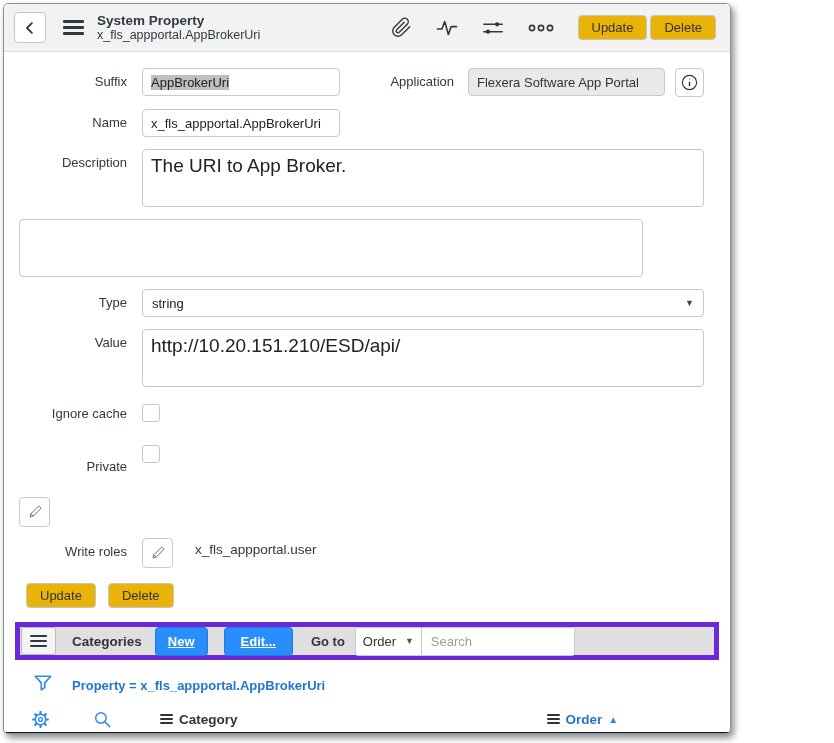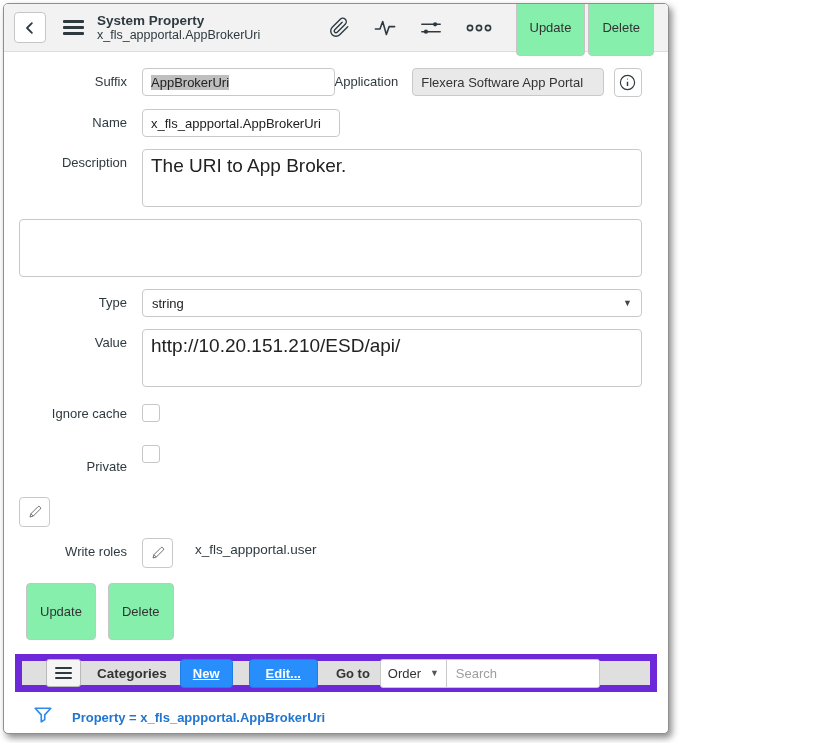--- a/index.html
+++ b/index.html
@@ -1,35 +1,35 @@
 <!DOCTYPE html>
 <html><head>
 <meta charset="utf-8">
 <style>
   * { box-sizing: border-box; margin: 0; padding: 0; }
   html,body { width:834px; height:743px; background:#fff; font-family:"Liberation Sans",sans-serif; }
   .window{
-    position:absolute; left:3px; top:3px; width:666px; height:731px;
+    position:absolute; left:3px; top:3px; width:728px; height:731px;
     background:#fff; border:1px solid #8f8f8f; border-radius:5px;
     box-shadow:3px 4px 7px rgba(0,0,0,.45); overflow:hidden;
   }
   
   .hdr{ height:48px; background:#f2f2f2; display:flex; align-items:center;
         padding:0 14px 0 10px; border-bottom:1px solid #ddd; }
   .back-btn{ width:32px; height:31px; background:#fff; border:1px solid #c6c6c6;
         border-radius:4px; display:flex; align-items:center; justify-content:center; cursor:pointer; }
   .burger{ margin-left:17px; display:flex; flex-direction:column; gap:3px; cursor:pointer; }
   .burger i{ display:block; width:21px; height:3.2px; background:#2e3a40; border-radius:1px; }
   .title-block{ margin-left:13px; line-height:1.15; }
   .title{ font-size:13.5px; font-weight:700; color:#2e3a40; }
   .subtitle{ font-size:12.5px; color:#2e3a40; }
   .hdr-right{ margin-left:auto; display:flex; align-items:center; gap:24px; }
   .hdr-icon{ color:#2e3a40; display:flex; cursor:pointer; }
-  .btn{ background:#86efac; border:1px solid #c5c5c5; border-radius:4px;
-        font-size:13px; color:#333; padding:20px 13px; cursor:pointer;
+  .btn{ background:#eab308; border:1px solid #c5c5c5; border-radius:4px;
+        font-size:13px; color:#333; padding:4px 13px; cursor:pointer;
         font-family:"Liberation Sans",sans-serif; }
   .hdr .btn+.btn{ margin-left:-10px; }
   .hdr .btns{ display:flex; gap:13px; }
   
   .form{ padding-top:16px; }
   .frow{ display:flex; align-items:flex-start; margin:0 26px 12px 0; }
   .flabel{ width:123px; flex:none; text-align:right; font-size:13px; color:#2e3a40; padding-top:6px; }
   .ctl{ margin-left:15px; }
   .input{ height:28px; border:1px solid #c9c9c9; border-radius:4px; background:#fff;
           font-size:13px; color:#222; padding:0 8px; display:flex; align-items:center; }
@@ -46,22 +46,22 @@
           font-size:13px; color:#222; padding:0 9px; display:flex; align-items:center; cursor:pointer; }
   .select .caret{ margin-left:auto; font-size:9px; color:#444; }
   .checkbox{ width:18px; height:18px; border:1px solid #c6c6c6; border-radius:3px; background:#fff;
           margin-top:3px; cursor:pointer; }
   .row-tight{ margin-bottom:23px; }
   .pencil-btn{ width:31px; height:30px; background:#fff; border:1px solid #c9c9c9; border-radius:4px;
           display:flex; align-items:center; justify-content:center; cursor:pointer; }
   .roles-val{ font-size:13.5px; color:#2e3a40; margin-left:22px; padding-top:4px; }
   .form-btns{ margin:15px 0 14px 22px; display:flex; gap:12px; }
   
-  .rl-bar{ margin:0 11px; height:38px; background:#dfdfdf; border:7px solid #6d28d9;
-           display:flex; align-items:center; padding:0 24px; }
+  .rl-bar{ margin:0 11px; height:38px; background:#dfdfdf; border:5px solid #6d28d9;
+           display:flex; align-items:center; padding:0 1px; }
   .rl-burger{ width:35px; height:28px; background:#f5f5f5; border:1px solid #b9b9b9; border-radius:3px;
            display:flex; flex-direction:column; gap:2.5px; align-items:center; justify-content:center; cursor:pointer; }
   .rl-burger i{ display:block; width:17px; height:2.6px; background:#2e3a40; border-radius:1px; }
   .rl-title{ font-size:13.5px; font-weight:600; color:#333; margin-left:16px; }
   .btn-primary{ background:#278efc; border:1px solid #1d7de2; color:#fff; font-weight:700;
            font-size:13px; border-radius:4px; padding:6px 12px; cursor:pointer;
            font-family:"Liberation Sans",sans-serif;text-decoration:underline; }
   .rl-bar .btn-primary{ margin-left:13px; }
   .rl-bar .edit{ margin-left:16px; padding:6px 16px; }
   .goto-label{ font-size:13px; font-weight:600; color:#333; margin-left:18px; }

